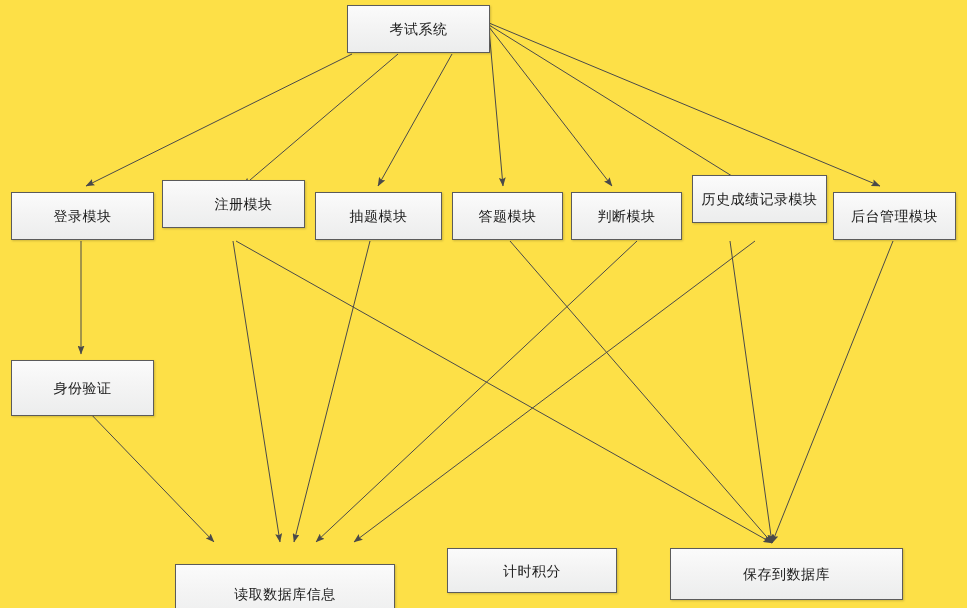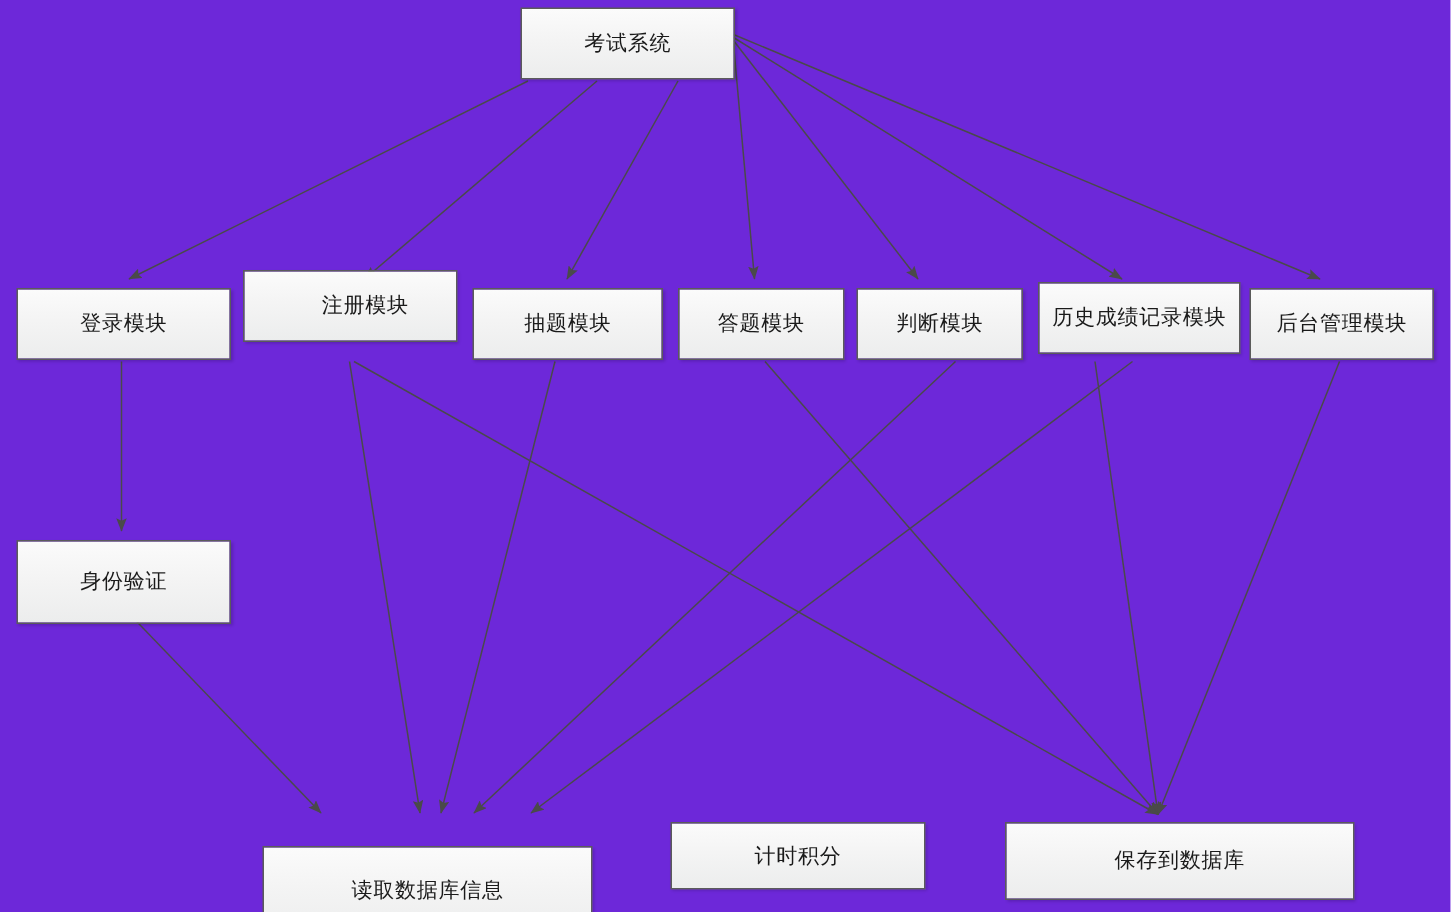--- a/index.html
+++ b/index.html
@@ -7,21 +7,21 @@
     padding: 0;
     background: #ffffff;
   }
   body {
     font-family: "DejaVu Sans", "Liberation Sans", sans-serif;
   }
   #canvas {
     position: relative;
     width: 967px;
     height: 608px;
-    background: #6d28d9;
+    background: #fde047;
     overflow: hidden;
   }
   #edges {
     position: absolute;
     left: 0;
     top: 0;
     width: 967px;
     height: 608px;
     pointer-events: none;
   }
@@ -85,21 +85,21 @@
       </div>
       <div class="node" style="left: 315px; top: 192px; width: 127px; height: 48px;">
         <span class="lbl">抽题模块</span>
       </div>
       <div class="node" style="left: 452px; top: 192px; width: 111px; height: 48px;">
         <span class="lbl">答题模块</span>
       </div>
       <div class="node" style="left: 571px; top: 192px; width: 111px; height: 48px;">
         <span class="lbl">判断模块</span>
       </div>
-      <div class="node" style="left: 692px; top: 188px; width: 135px; height: 48px;">
+      <div class="node" style="left: 692px; top: 175px; width: 135px; height: 48px;">
         <span class="lbl">历史成绩记录模块</span>
       </div>
       <div class="node" style="left: 833px; top: 192px; width: 123px; height: 48px;">
         <span class="lbl">后台管理模块</span>
       </div>
       <div class="node" style="left: 11px; top: 360px; width: 143px; height: 56px;">
         <span class="lbl">身份验证</span>
       </div>
       <div class="node" style="left: 175px; top: 564px; width: 220px; height: 60px;">
         <span class="lbl">读取数据库信息</span>

